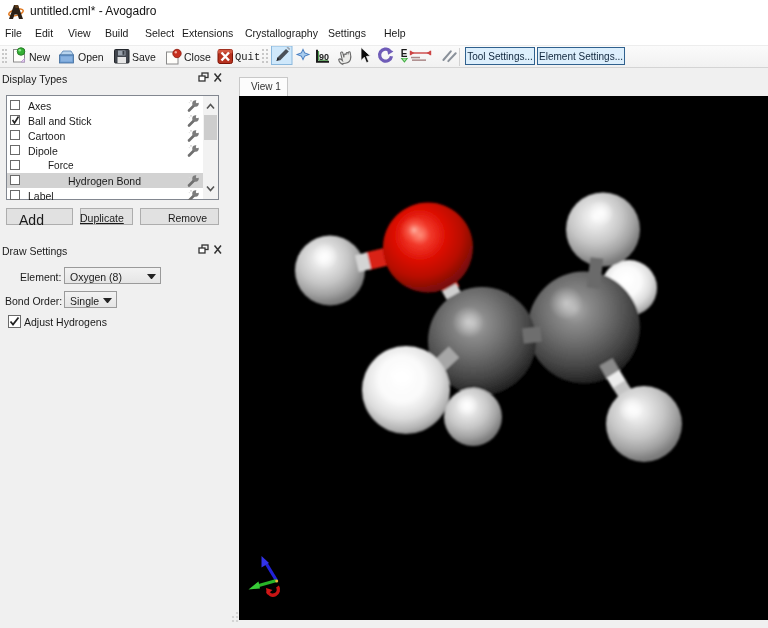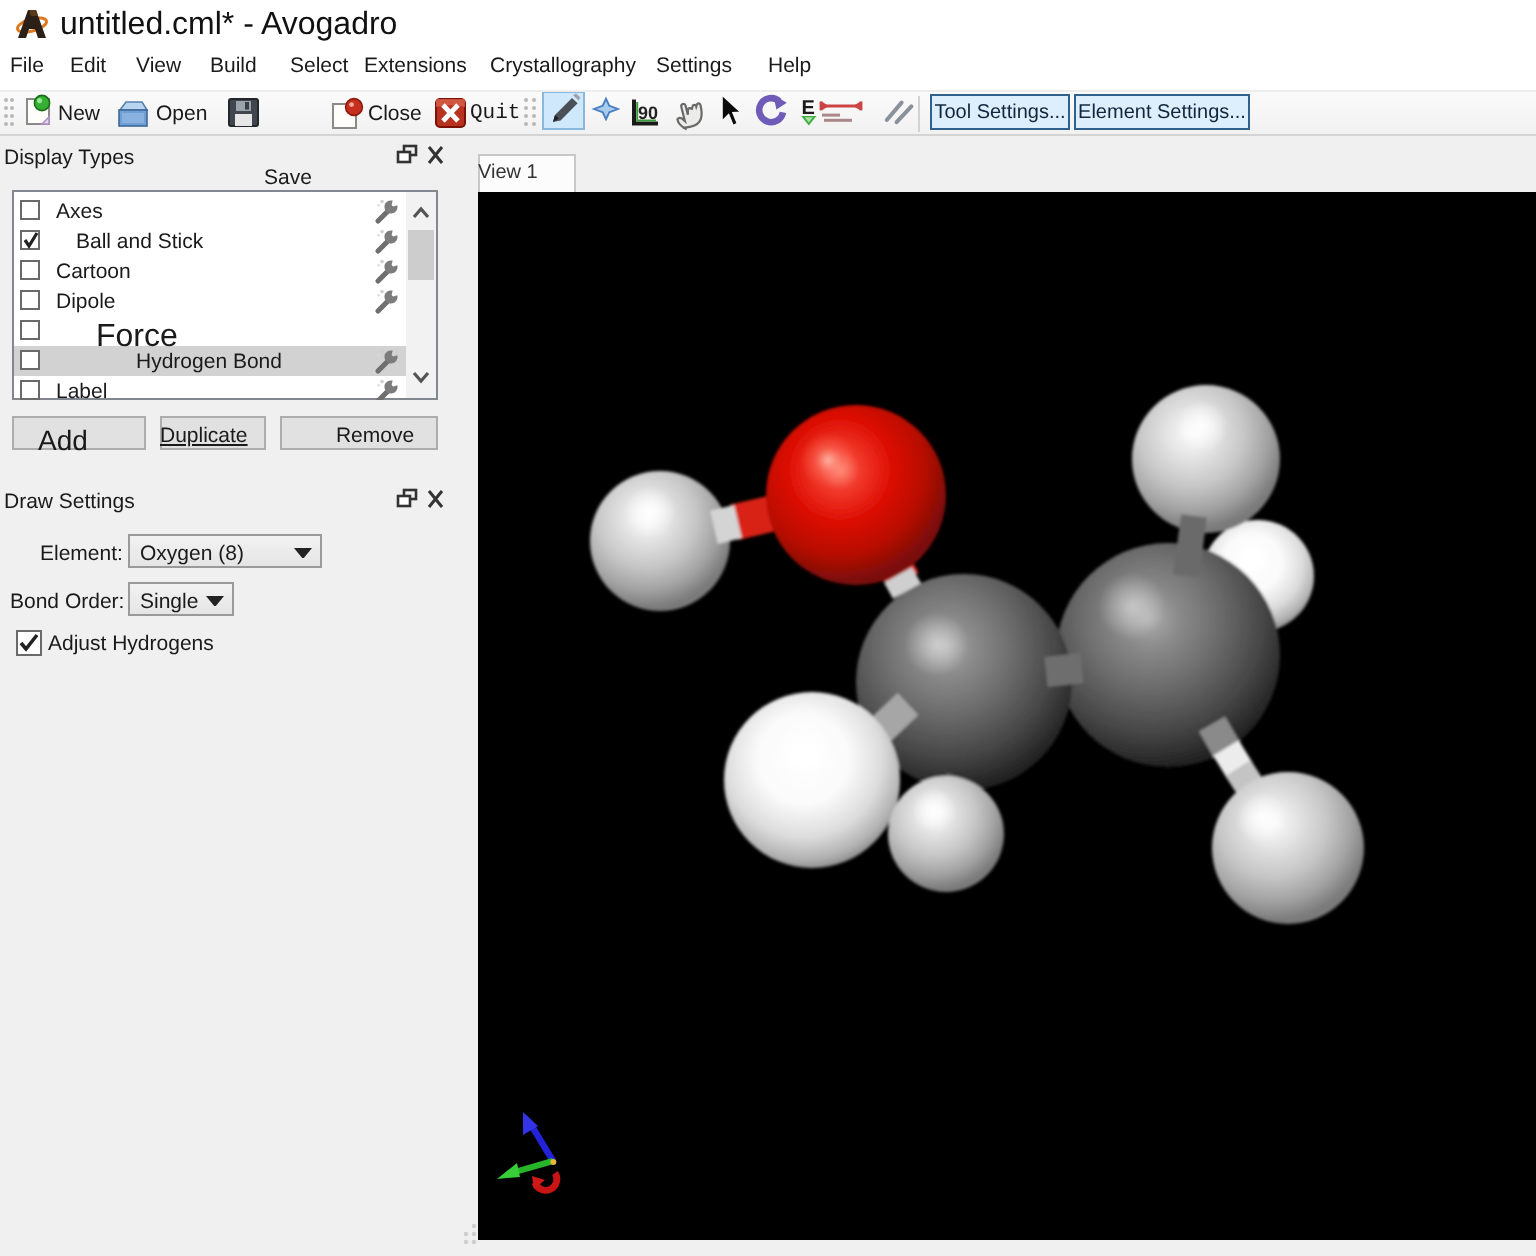--- a/index.html
+++ b/index.html
@@ -10,21 +10,21 @@
 </style>
 </head>
 <body>
 
 <div class="abs" style="left:0;top:0;width:768px;height:22px;background:#ffffff;"></div>
 <svg class="abs" style="left:7px;top:3px;" width="18" height="18" viewBox="0 0 18 18">
   <ellipse cx="9" cy="9.5" rx="7.5" ry="3" fill="none" stroke="#e07820" stroke-width="1.5" transform="rotate(-16 9 9.5)"></ellipse>
   <path d="M2,16 L7,2 L11,2 L16,16 L12,16 L10.5,11.5 L7.5,11.5 L6,16 Z" fill="#2b2017"></path>
   <path d="M7.5,2 L11,2 L12,5 L8.5,5 Z" fill="#5a3a1a"></path>
 </svg>
-<div class="t" style="left:30px;top:4px;font-size:16px;color:#111;">untitled.cml* - Avogadro</div>
+<div class="t" style="left:30px;top:4px;font-size:12px;color:#111;">untitled.cml* - Avogadro</div>
 
 <div class="abs" style="left:0;top:22px;width:768px;height:23px;background:#ffffff;"></div>
 <div class="t" style="left:5px;top:27px;font-size:10.5px;">File</div>
 <div class="t" style="left:35px;top:27px;font-size:10.5px;">Edit</div>
 <div class="t" style="left:68px;top:27px;font-size:10.5px;">View</div>
 <div class="t" style="left:105px;top:27px;font-size:10.5px;">Build</div>
 <div class="t" style="left:145px;top:27px;font-size:10.5px;">Select</div>
 <div class="t" style="left:182px;top:27px;font-size:10.5px;">Extensions</div>
 <div class="t" style="left:245px;top:27px;font-size:10.5px;">Crystallography</div>
 <div class="t" style="left:328px;top:27px;font-size:10.5px;">Settings</div>
@@ -116,42 +116,42 @@
 
   <g stroke="#8a919a" stroke-width="2" stroke-linecap="round">
     <line x1="443.4" y1="14" x2="450.8" y2="5.3"></line>
     <line x1="448.3" y1="15.1" x2="455.7" y2="7.2"></line>
   </g>
 
   <line x1="459.5" y1="2" x2="459.5" y2="20" stroke="#d2d2d2"></line>
 </svg>
 <div class="t" style="left:29px;top:51px;font-size:10.5px;">New</div>
 <div class="t" style="left:78px;top:51px;font-size:10.5px;">Open</div>
-<div class="t" style="left:132px;top:51px;font-size:10.5px;margin-top:32px;">Save</div>
+<div class="t" style="left:132px;top:51px;font-size:10.5px;">Save</div>
 <div class="t" style="left:184px;top:51px;font-size:10.5px;">Close</div>
 <div class="t" style="left:235px;top:51px;font-size:10.5px;font-family:Liberation Mono, monospace;">Quit</div>
 <div class="abs" style="left:465px;top:47px;width:70px;height:18px;background:#ddeffc;border:1px solid #30618e;"></div>
 <div class="t" style="left:465px;top:51px;width:70px;text-align:center;font-size:10px;color:#10263c;">Tool Settings...</div>
 <div class="abs" style="left:537px;top:47px;width:88px;height:18px;background:#ddeffc;border:1px solid #30618e;"></div>
 <div class="t" style="left:537px;top:51px;width:88px;text-align:center;font-size:10px;color:#10263c;">Element Settings...</div>
 
 <div class="t" style="left:2px;top:73px;font-size:10.5px;">Display Types</div>
 <svg class="abs" style="left:198px;top:72px;" width="26" height="12" viewBox="0 0 26 12">
   <rect x="4" y="1" width="6" height="4.5" fill="none" stroke="#333" stroke-width="1.3"></rect>
   <rect x="1" y="4" width="6" height="5" fill="#fff" stroke="#333" stroke-width="1.3"></rect>
   <path d="M16.5,1.5 L23,9.5 M23,1.5 L16.5,9.5" stroke="#333" stroke-width="1.5"></path>
 </svg>
 
 <div class="abs" style="left:6px;top:95px;width:213px;height:105px;background:#fff;border:1px solid #828790;"></div>
 <div class="abs" style="left:7px;top:173px;width:196px;height:15px;background:#d2d2d2;"></div>
 <div class="t" style="left:28px;top:100px;font-size:10.5px;">Axes</div>
-<div class="t" style="left:38px;top:115px;font-size:10.5px;">Ball and Stick</div>
+<div class="t" style="left:28px;top:115px;font-size:10.5px;">Ball and Stick</div>
 <div class="t" style="left:28px;top:130px;font-size:10.5px;">Cartoon</div>
 <div class="t" style="left:28px;top:145px;font-size:10.5px;">Dipole</div>
-<div class="t" style="left:28px;top:160px;font-size:16px;padding-left:20px;">Force</div>
+<div class="t" style="left:28px;top:160px;font-size:10px;padding-left:20px;">Force</div>
 <div class="t" style="left:28px;top:175px;font-size:10.5px;padding-left:40px;">Hydrogen Bond</div>
 <div class="t" style="left:28px;top:190px;font-size:10.5px;">Label</div>
 <svg class="abs" style="left:6px;top:95px;" width="213" height="105" viewBox="0 0 213 105">
   <defs>
     <g id="cb">
       <rect x="0.5" y="0.5" width="9" height="9" fill="#fff" stroke="#6a6a6a"></rect>
     </g>
     <g id="wr">
       <path d="M2,11.5 L7,6.5" stroke="#6f6f6f" stroke-width="2.6" stroke-linecap="round"></path>
       <path d="M9.35,1.31 A3.3,3.3 0 1 0 11.69,3.65 L9.66,4.19 A1.2,1.2 0 0 1 8.81,3.34 Z" fill="#7c7c7c"></path>
@@ -208,21 +208,21 @@
     <polygon points="0,0 9,0 4.5,5.5" fill="#222"></polygon>
   </svg>
 
 <svg class="abs" style="left:8px;top:315px;" width="13" height="13" viewBox="0 0 13 13">
   <rect x="0.5" y="0.5" width="12" height="12" fill="#fff" stroke="#6a6a6a"></rect>
   <path d="M2.5,6.5 L5,9.5 L10.5,2.5" fill="none" stroke="#222" stroke-width="1.8"></path>
 </svg>
 <div class="t" style="left:24px;top:316px;font-size:10.5px;">Adjust Hydrogens</div>
 
 <div class="abs" style="left:239px;top:77px;width:49px;height:19px;background:#fcfcfc;border:1px solid #c8c8c8;border-bottom:none;"></div>
-<div class="t" style="left:239px;top:81px;width:28px;text-align:center;font-size:10px;color:#333;">View 1</div>
+<div class="t" style="left:239px;top:81px;width:28px;text-align:center;font-size:10px;color:#333;padding-left:12px;">View 1</div>
 
 <div class="abs" style="left:239px;top:96px;width:529px;height:524px;background:#000;"></div>
 <svg class="abs" id="mol" style="left:239px;top:96px;" width="529" height="524" viewBox="239 96 529 524">
   <defs>
     <radialGradient id="gH" cx="40%" cy="33%" r="65%">
       <stop offset="0%" stop-color="#fafafa"></stop>
       <stop offset="25%" stop-color="#e4e4e4"></stop>
       <stop offset="55%" stop-color="#c6c6c6"></stop>
       <stop offset="80%" stop-color="#a2a2a2"></stop>
       <stop offset="100%" stop-color="#7a7a7a"></stop>

